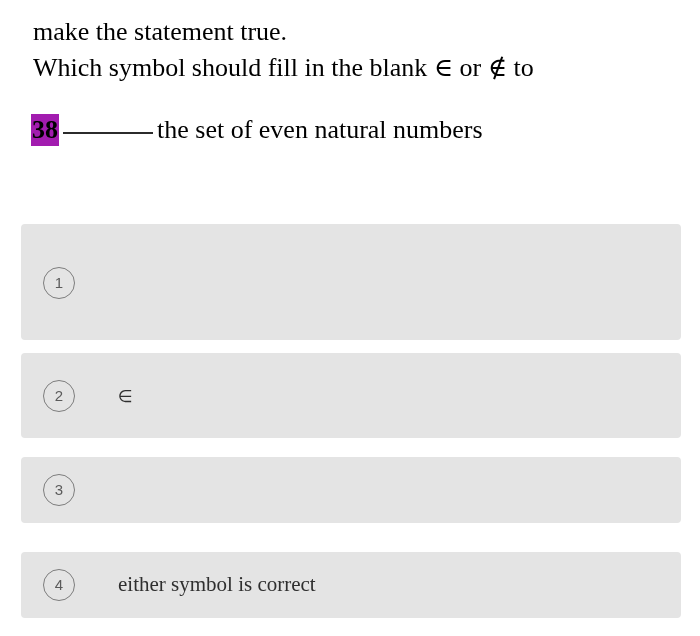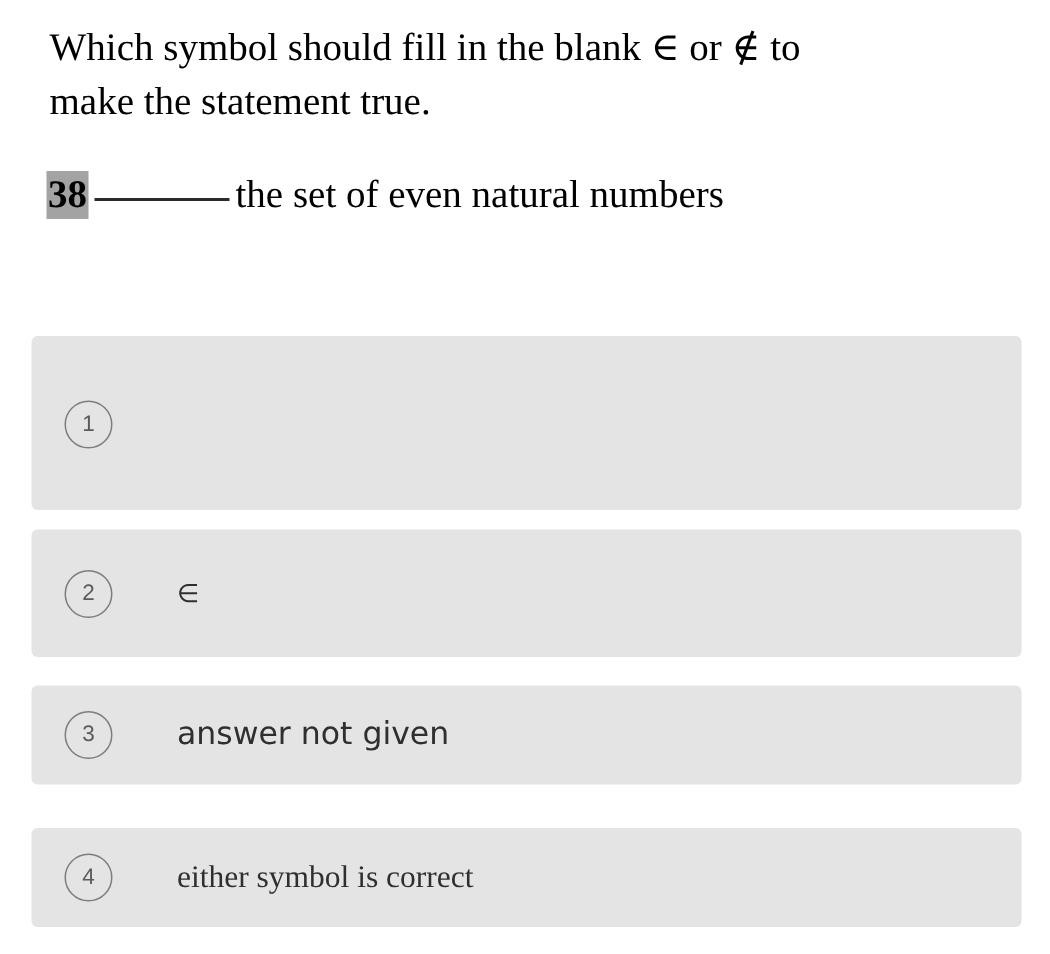--- a/index.html
+++ b/index.html
@@ -37,21 +37,21 @@
     top: 113px;
     width: 640px;
     font-family: "Liberation Serif", "DejaVu Serif", serif;
     font-size: 26px;
     line-height: 33px;
     color: #000000;
     white-space: nowrap;
   }
   #statement-number {
     font-weight: bold;
-    background: #a3a3a3;
+    background: #a21caf;
     padding: 1px 1px 2px 1px;
   }
   #statement-blank {
     display: inline-block;
     width: 90px;
     border-bottom: 2px solid #2b2b2b;
     margin: 0 4px 0 4px;
     vertical-align: 4px;
   }
 
@@ -105,37 +105,36 @@
   }
   #option-box-0 .option-label { left: 97px; top: 258px; }
   #option-box-1 .option-label { left: 97px; top: 35px; }
   #option-box-2 .option-label { left: 97px; top: 22px; }
   #option-box-3 .option-label { left: 97px; top: 22px; font-family: Liberation Serif, serif; }
 </style>
 </head>
 <body>
 
 <div id="question-block">
+  <div class="prompt-line">make the statement true.</div>
   <div class="prompt-line">Which symbol should fill in the blank ∈ or ∉ to</div>
-  <div class="prompt-line">make the statement true.</div>
 </div>
 
 <div id="statement-block"><span id="statement-number">38</span><span id="statement-blank"></span><span id="statement-text">the set of even natural numbers</span></div>
 
 <div class="option-box" id="option-box-0">
   <div class="option-badge">1</div>
   <div class="option-label symbol">∉</div>
 </div>
 
 <div class="option-box" id="option-box-1">
   <div class="option-badge">2</div>
   <div class="option-label symbol">∈</div>
 </div>
 
 <div class="option-box" id="option-box-2">
   <div class="option-badge">3</div>
-  <div class="option-label text">answer not given</div>
 </div>
 
 <div class="option-box" id="option-box-3">
   <div class="option-badge">4</div>
   <div class="option-label text">either symbol is correct</div>
 </div>
 
 </body></html>

